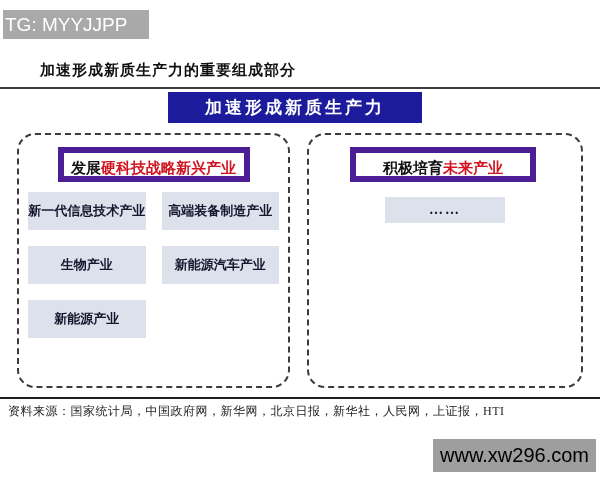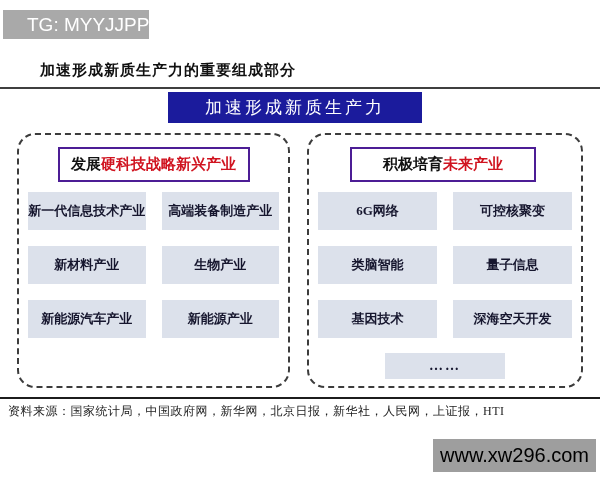--- a/index.html
+++ b/index.html
@@ -13,21 +13,21 @@
   }
   .banner {
     position: absolute;
     left: 3px; top: 10px;
     width: 146px; height: 29px;
     background: #a9a9a9;
     color: #ffffff;
     font-family: "Liberation Sans", sans-serif;
     font-size: 19px;
     line-height: 29px;
-    padding-left: 24px;
+    padding-left: 2px;
     box-sizing: border-box;
     white-space: nowrap;
   }
   .page-title {
     position: absolute;
     left: 40px; top: 61px;
     font-size: 15px;
     font-weight: bold;
     color: #111111;
     letter-spacing: 1px;
@@ -36,42 +36,42 @@
   .rule { position: absolute; left: 0; width: 600px; background: #3f3f3f; }
   .rule-title { top: 87px; height: 2px; }
   .rule-footer { top: 397px; height: 2px; background: #1c1c1c; }
   .root-box {
     position: absolute;
     left: 168px; top: 92px;
     width: 254px; height: 31px;
     background: #1b1b9c;
     color: #ffffff;
     font-size: 17px;
-    font-weight: normal;
+    font-weight: bold;
     text-align: center;
     line-height: 31px;
     letter-spacing: 3px;
     white-space: nowrap;
   }
   .panel {
     position: absolute;
     top: 133px;
     height: 255px;
     border: 2px dashed #3c3c3c;
     border-radius: 18px;
     box-sizing: border-box;
     background: #ffffff;
   }
   .panel-left  { left: 17px;  width: 273px; }
   .panel-right { left: 307px; width: 276px; }
   .panel-header {
     margin: 12px auto 0;
     width: 192px; height: 35px;
     background: #ffffff;
-    border: 2px solid #4c1d95;
+    border: 6px solid #4c1d95;
     box-sizing: border-box;
     text-align: center;
     line-height: 30px;
     font-size: 15px;
     font-weight: bold;
     color: #111111;
     white-space: nowrap;
   }
   .panel-right .panel-header { width: 186px; margin-left: 41px; }
   .hl { color: #d01420; }
@@ -141,38 +141,29 @@
 
   <div class="root-box">加速形成新质生产力</div>
 
   <div class="panel panel-left">
     <div class="panel-header">
       <span>发展</span><span class="hl">硬科技战略新兴产业</span>
     </div>
     <div class="items">
       <div class="item">新一代信息技术产业</div>
       <div class="item">高端装备制造产业</div>
-      <div class="item">新材料产业</div>
       <div class="item">生物产业</div>
       <div class="item">新能源汽车产业</div>
       <div class="item">新能源产业</div>
     </div>
   </div>
 
   <div class="panel panel-right">
     <div class="panel-header">
       <span>积极培育</span><span class="hl">未来产业</span>
-    </div>
-    <div class="items">
-      <div class="item">6G网络</div>
-      <div class="item">可控核聚变</div>
-      <div class="item">类脑智能</div>
-      <div class="item">量子信息</div>
-      <div class="item">基因技术</div>
-      <div class="item">深海空天开发</div>
     </div>
     <div class="ellipsis-box">……</div>
   </div>
 
   <div class="rule rule-footer"></div>
   <div class="source">资料来源：国家统计局，中国政府网，新华网，北京日报，新华社，人民网，上证报，HTI</div>
 
   <div class="site-watermark">www.xw296.com</div>
 
 </div>

